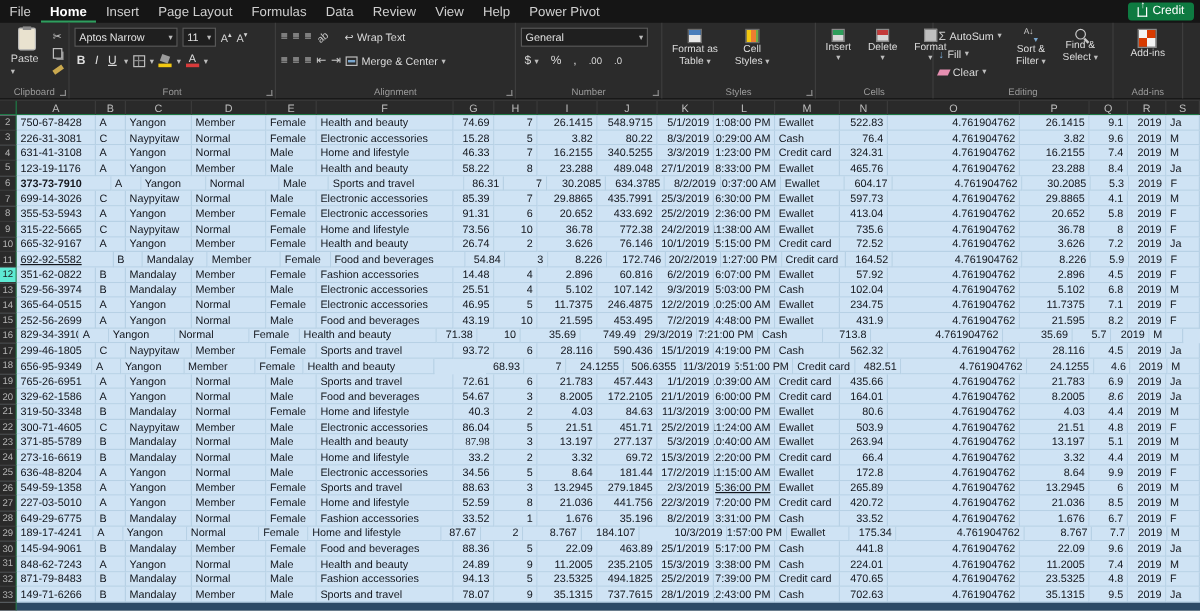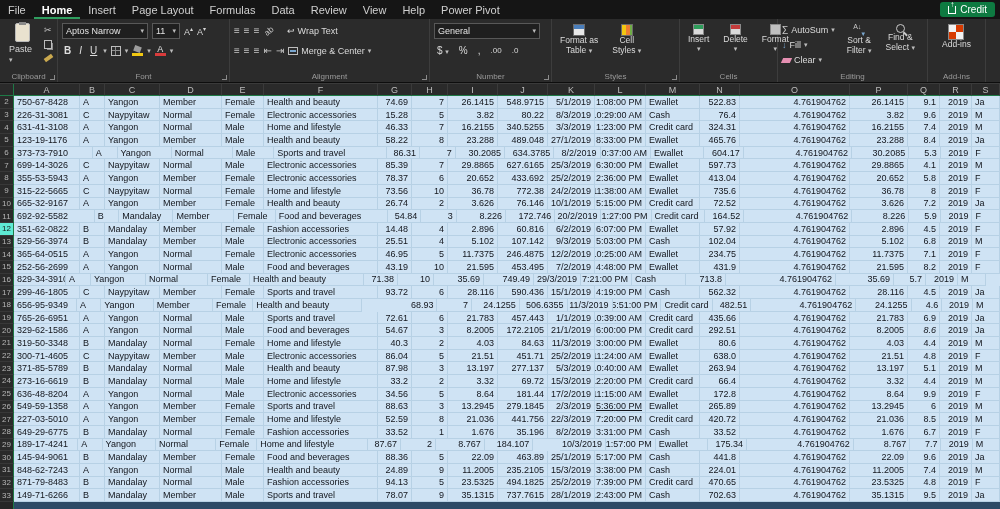--- a/index.html
+++ b/index.html
@@ -406,21 +406,21 @@
         <div class="cell left" style="width: 54px;">Ewallet</div>
         <div class="cell right" style="width: 40px;">465.76</div>
         <div class="cell right" style="width: 110px;">4.761904762</div>
         <div class="cell right" style="width: 58px;">23.288</div>
         <div class="cell right" style="width: 32px;">8.4</div>
         <div class="cell right" style="width: 32px;">2019</div>
         <div class="cell left" style="width: 28px;">Ja</div>
       </div>
       <div class="srow">
         <div class="gut">6</div>
-        <div class="cell left" style="width: 80px;">373-73-7910</div>
+        <div class="cell left" style="width: 80px; font-weight: bold;">373-73-7910</div>
         <div class="cell left" style="width: 25px;">A</div>
         <div class="cell left" style="width: 55px;">Yangon</div>
         <div class="cell left" style="width: 62px;">Normal</div>
         <div class="cell left" style="width: 42px;">Male</div>
         <div class="cell left" style="width: 114px;">Sports and travel</div>
         <div class="cell right" style="width: 34px;">86.31</div>
         <div class="cell right" style="width: 36px;">7</div>
         <div class="cell right" style="width: 50px;">30.2085</div>
         <div class="cell right" style="width: 50px;">634.3785</div>
         <div class="cell right" style="width: 47px;">8/2/2019</div>
@@ -437,40 +437,40 @@
         <div class="gut">7</div>
         <div class="cell left" style="width: 66px;">699-14-3026</div>
         <div class="cell left" style="width: 25px;">C</div>
         <div class="cell left" style="width: 55px;">Naypyitaw</div>
         <div class="cell left" style="width: 62px;">Normal</div>
         <div class="cell left" style="width: 42px;">Male</div>
         <div class="cell left" style="width: 114px;">Electronic accessories</div>
         <div class="cell right" style="width: 34px;">85.39</div>
         <div class="cell right" style="width: 36px;">7</div>
         <div class="cell right" style="width: 50px;">29.8865</div>
-        <div class="cell right" style="width: 50px;">627.6165</div>
+        <div class="cell right" style="width: 50px;">435.7991</div>
         <div class="cell right" style="width: 47px;">25/3/2019</div>
         <div class="cell right" style="width: 51px;">6:30:00 PM</div>
         <div class="cell left" style="width: 54px;">Ewallet</div>
         <div class="cell right" style="width: 40px;">597.73</div>
         <div class="cell right" style="width: 110px;">4.761904762</div>
         <div class="cell right" style="width: 58px;">29.8865</div>
         <div class="cell right" style="width: 32px;">4.1</div>
         <div class="cell right" style="width: 32px;">2019</div>
         <div class="cell left" style="width: 28px;">M</div>
       </div>
       <div class="srow">
         <div class="gut">8</div>
         <div class="cell left" style="width: 66px;">355-53-5943</div>
         <div class="cell left" style="width: 25px;">A</div>
         <div class="cell left" style="width: 55px;">Yangon</div>
         <div class="cell left" style="width: 62px;">Member</div>
         <div class="cell left" style="width: 42px;">Female</div>
         <div class="cell left" style="width: 114px;">Electronic accessories</div>
-        <div class="cell right" style="width: 34px;">78.37</div>
+        <div class="cell right" style="width: 34px;">91.31</div>
         <div class="cell right" style="width: 36px;">6</div>
         <div class="cell right" style="width: 50px;">20.652</div>
         <div class="cell right" style="width: 50px;">433.692</div>
         <div class="cell right" style="width: 47px;">25/2/2019</div>
         <div class="cell right" style="width: 51px;">2:36:00 PM</div>
         <div class="cell left" style="width: 54px;">Ewallet</div>
         <div class="cell right" style="width: 40px;">413.04</div>
         <div class="cell right" style="width: 110px;">4.761904762</div>
         <div class="cell right" style="width: 58px;">20.652</div>
         <div class="cell right" style="width: 32px;">5.8</div>
@@ -516,21 +516,21 @@
         <div class="cell left" style="width: 54px;">Credit card</div>
         <div class="cell right" style="width: 40px;">72.52</div>
         <div class="cell right" style="width: 110px;">4.761904762</div>
         <div class="cell right" style="width: 58px;">3.626</div>
         <div class="cell right" style="width: 32px;">7.2</div>
         <div class="cell right" style="width: 32px;">2019</div>
         <div class="cell left" style="width: 28px;">Ja</div>
       </div>
       <div class="srow">
         <div class="gut">11</div>
-        <div class="cell left" style="width: 82px;">692-92-5582</div>
+        <div class="cell left" style="width: 82px; text-decoration: underline;">692-92-5582</div>
         <div class="cell left" style="width: 25px;">B</div>
         <div class="cell left" style="width: 55px;">Mandalay</div>
         <div class="cell left" style="width: 62px;">Member</div>
         <div class="cell left" style="width: 42px;">Female</div>
         <div class="cell left" style="width: 114px;">Food and beverages</div>
         <div class="cell right" style="width: 34px;">54.84</div>
         <div class="cell right" style="width: 36px;">3</div>
         <div class="cell right" style="width: 50px;">8.226</div>
         <div class="cell right" style="width: 50px;">172.746</div>
         <div class="cell right" style="width: 47px;">20/2/2019</div>
@@ -727,21 +727,21 @@
         <div class="cell left" style="width: 62px;">Normal</div>
         <div class="cell left" style="width: 42px;">Male</div>
         <div class="cell left" style="width: 114px;">Food and beverages</div>
         <div class="cell right" style="width: 34px;">54.67</div>
         <div class="cell right" style="width: 36px;">3</div>
         <div class="cell right" style="width: 50px;">8.2005</div>
         <div class="cell right" style="width: 50px;">172.2105</div>
         <div class="cell right" style="width: 47px;">21/1/2019</div>
         <div class="cell right" style="width: 51px;">6:00:00 PM</div>
         <div class="cell left" style="width: 54px;">Credit card</div>
-        <div class="cell right" style="width: 40px;">292.51</div>
+        <div class="cell right" style="width: 40px;">164.01</div>
         <div class="cell right" style="width: 110px;">4.761904762</div>
         <div class="cell right" style="width: 58px;">8.2005</div>
         <div class="cell right" style="width: 32px; font-style: italic;">8.6</div>
         <div class="cell right" style="width: 32px;">2019</div>
         <div class="cell left" style="width: 28px;">Ja</div>
       </div>
       <div class="srow">
         <div class="gut">21</div>
         <div class="cell left" style="width: 66px;">319-50-3348</div>
         <div class="cell left" style="width: 25px;">B</div>
@@ -771,36 +771,36 @@
         <div class="cell left" style="width: 62px;">Member</div>
         <div class="cell left" style="width: 42px;">Male</div>
         <div class="cell left" style="width: 114px;">Electronic accessories</div>
         <div class="cell right" style="width: 34px;">86.04</div>
         <div class="cell right" style="width: 36px;">5</div>
         <div class="cell right" style="width: 50px;">21.51</div>
         <div class="cell right" style="width: 50px;">451.71</div>
         <div class="cell right" style="width: 47px;">25/2/2019</div>
         <div class="cell right" style="width: 51px;">11:24:00 AM</div>
         <div class="cell left" style="width: 54px;">Ewallet</div>
-        <div class="cell right" style="width: 40px;">638.0</div>
+        <div class="cell right" style="width: 40px;">503.9</div>
         <div class="cell right" style="width: 110px;">4.761904762</div>
         <div class="cell right" style="width: 58px;">21.51</div>
         <div class="cell right" style="width: 32px;">4.8</div>
         <div class="cell right" style="width: 32px;">2019</div>
         <div class="cell left" style="width: 28px;">F</div>
       </div>
       <div class="srow">
         <div class="gut">23</div>
         <div class="cell left" style="width: 66px;">371-85-5789</div>
         <div class="cell left" style="width: 25px;">B</div>
         <div class="cell left" style="width: 55px;">Mandalay</div>
         <div class="cell left" style="width: 62px;">Normal</div>
         <div class="cell left" style="width: 42px;">Male</div>
         <div class="cell left" style="width: 114px;">Health and beauty</div>
-        <div class="cell right" style="width: 34px;">87.98</div>
+        <div class="cell right" style="width: 34px; font-family: Liberation Serif, serif;">87.98</div>
         <div class="cell right" style="width: 36px;">3</div>
         <div class="cell right" style="width: 50px;">13.197</div>
         <div class="cell right" style="width: 50px;">277.137</div>
         <div class="cell right" style="width: 47px;">5/3/2019</div>
         <div class="cell right" style="width: 51px;">10:40:00 AM</div>
         <div class="cell left" style="width: 54px;">Ewallet</div>
         <div class="cell right" style="width: 40px;">263.94</div>
         <div class="cell right" style="width: 110px;">4.761904762</div>
         <div class="cell right" style="width: 58px;">13.197</div>
         <div class="cell right" style="width: 32px;">5.1</div>

